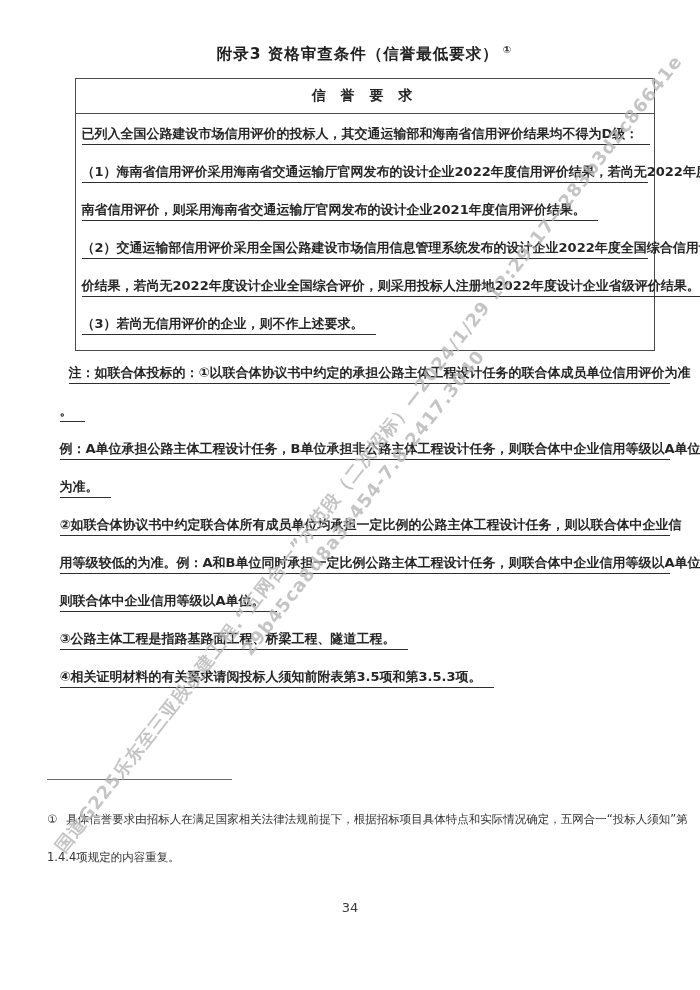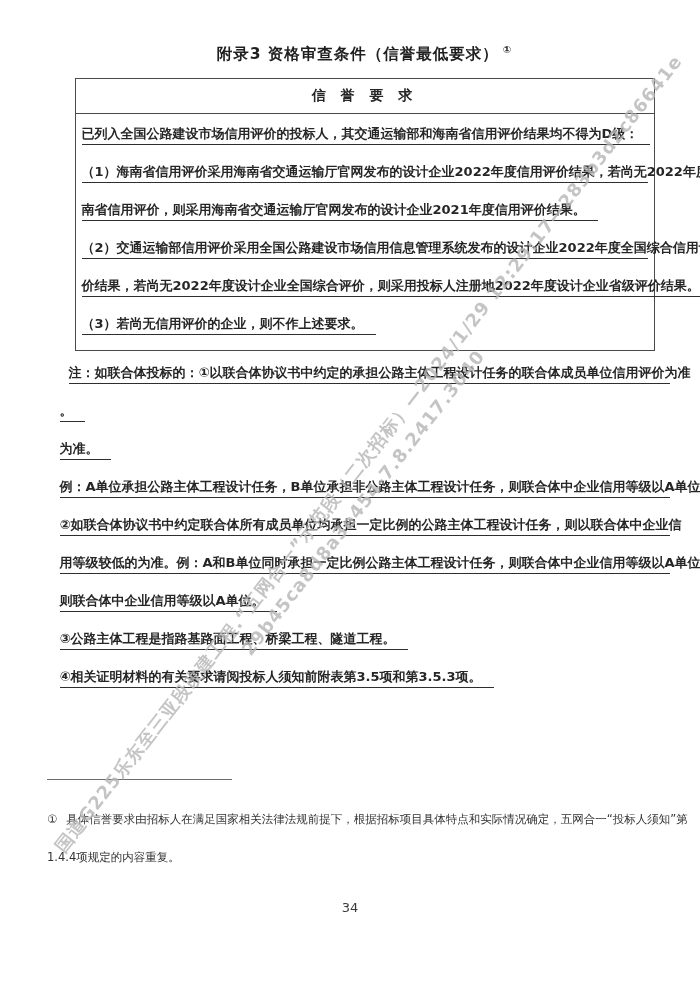--- a/index.html
+++ b/index.html
@@ -83,25 +83,25 @@
     </div>
   </div>
 
   <div class="notes">
     <div class="nline full indent">
         <span>注：如联合体投标的：①以联合体协议书中约定的承担公路主体工程设计任务的联合体成员单位信用评价为准</span>
       </div>
     <div class="nline text">
         <span>。</span>
       </div>
+    <div class="nline full">
+        <span>例：A单位承担公路主体工程设计任务，B单位承担非公路主体工程设计任务，则联合体中企业信用等级以A单位</span>
+      </div>
     <div class="nline text">
         <span>为准。</span>
-      </div>
-    <div class="nline full">
-        <span>例：A单位承担公路主体工程设计任务，B单位承担非公路主体工程设计任务，则联合体中企业信用等级以A单位</span>
       </div>
     <div class="nline full">
         <span>②如联合体协议书中约定联合体所有成员单位均承担一定比例的公路主体工程设计任务，则以联合体中企业信</span>
       </div>
     <div class="nline full">
         <span>用等级较低的为准。例：A和B单位同时承担一定比例公路主体工程设计任务，则联合体中企业信用等级以A单位</span>
       </div>
     <div class="nline text">
         <span>则联合体中企业信用等级以A单位。</span>
       </div>

